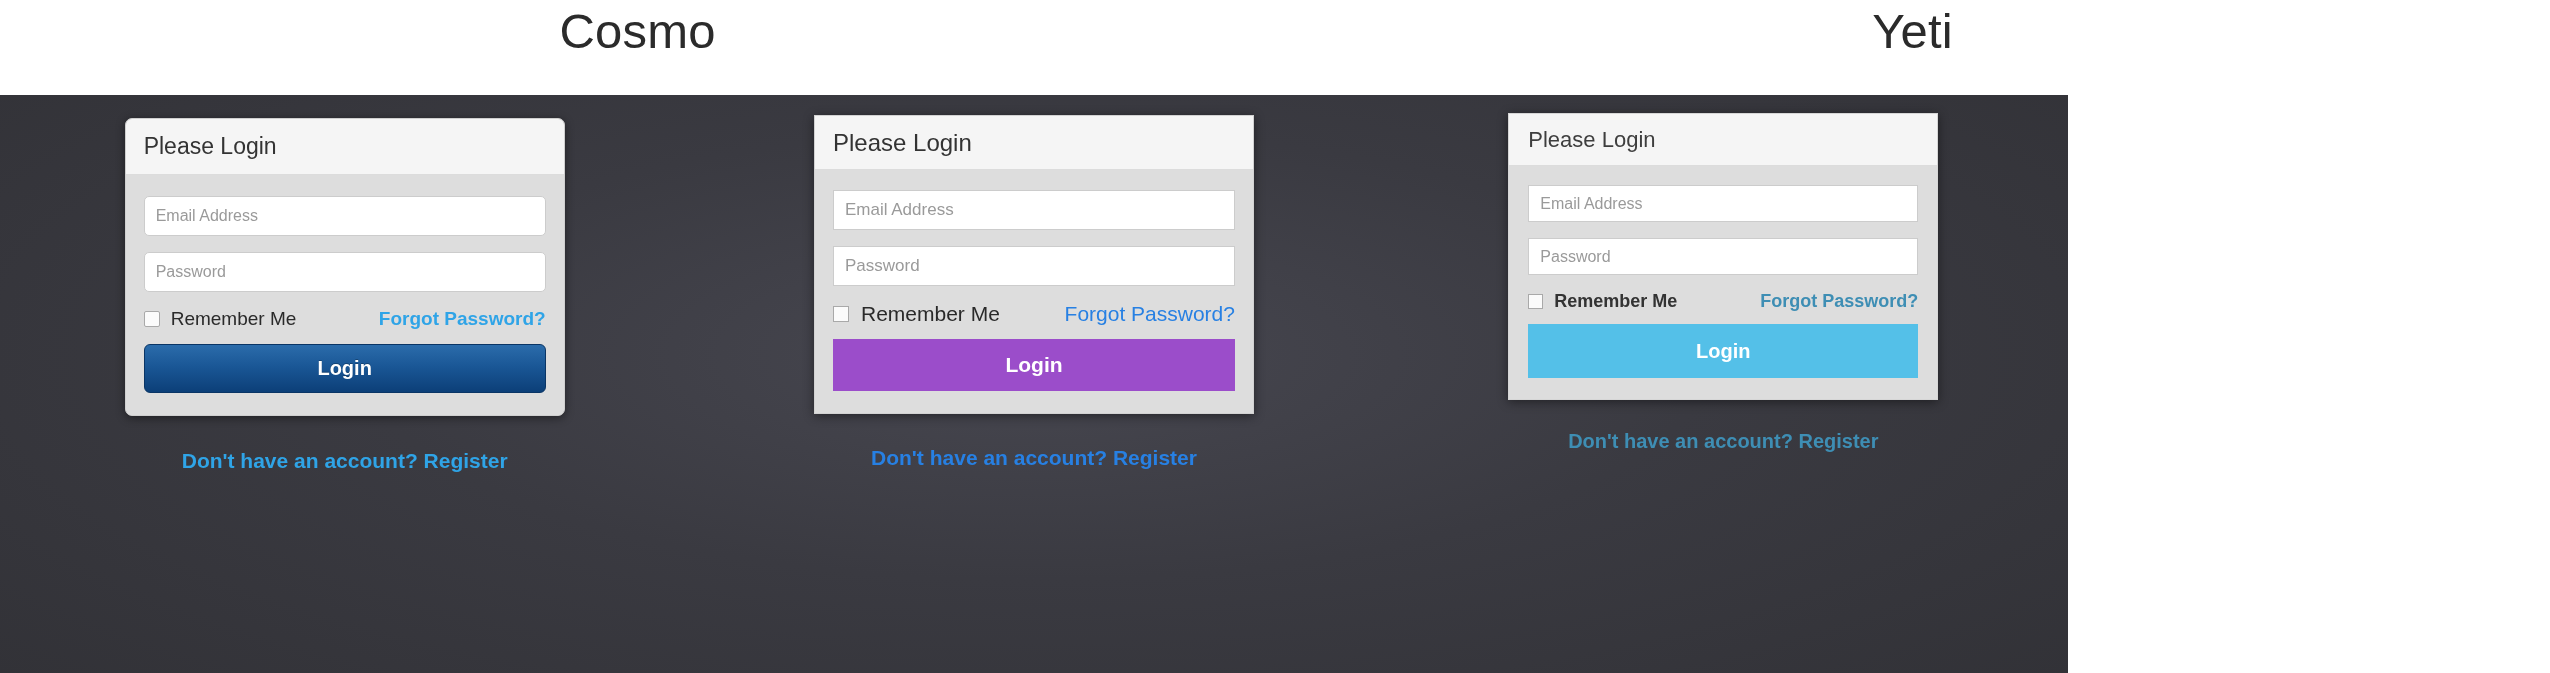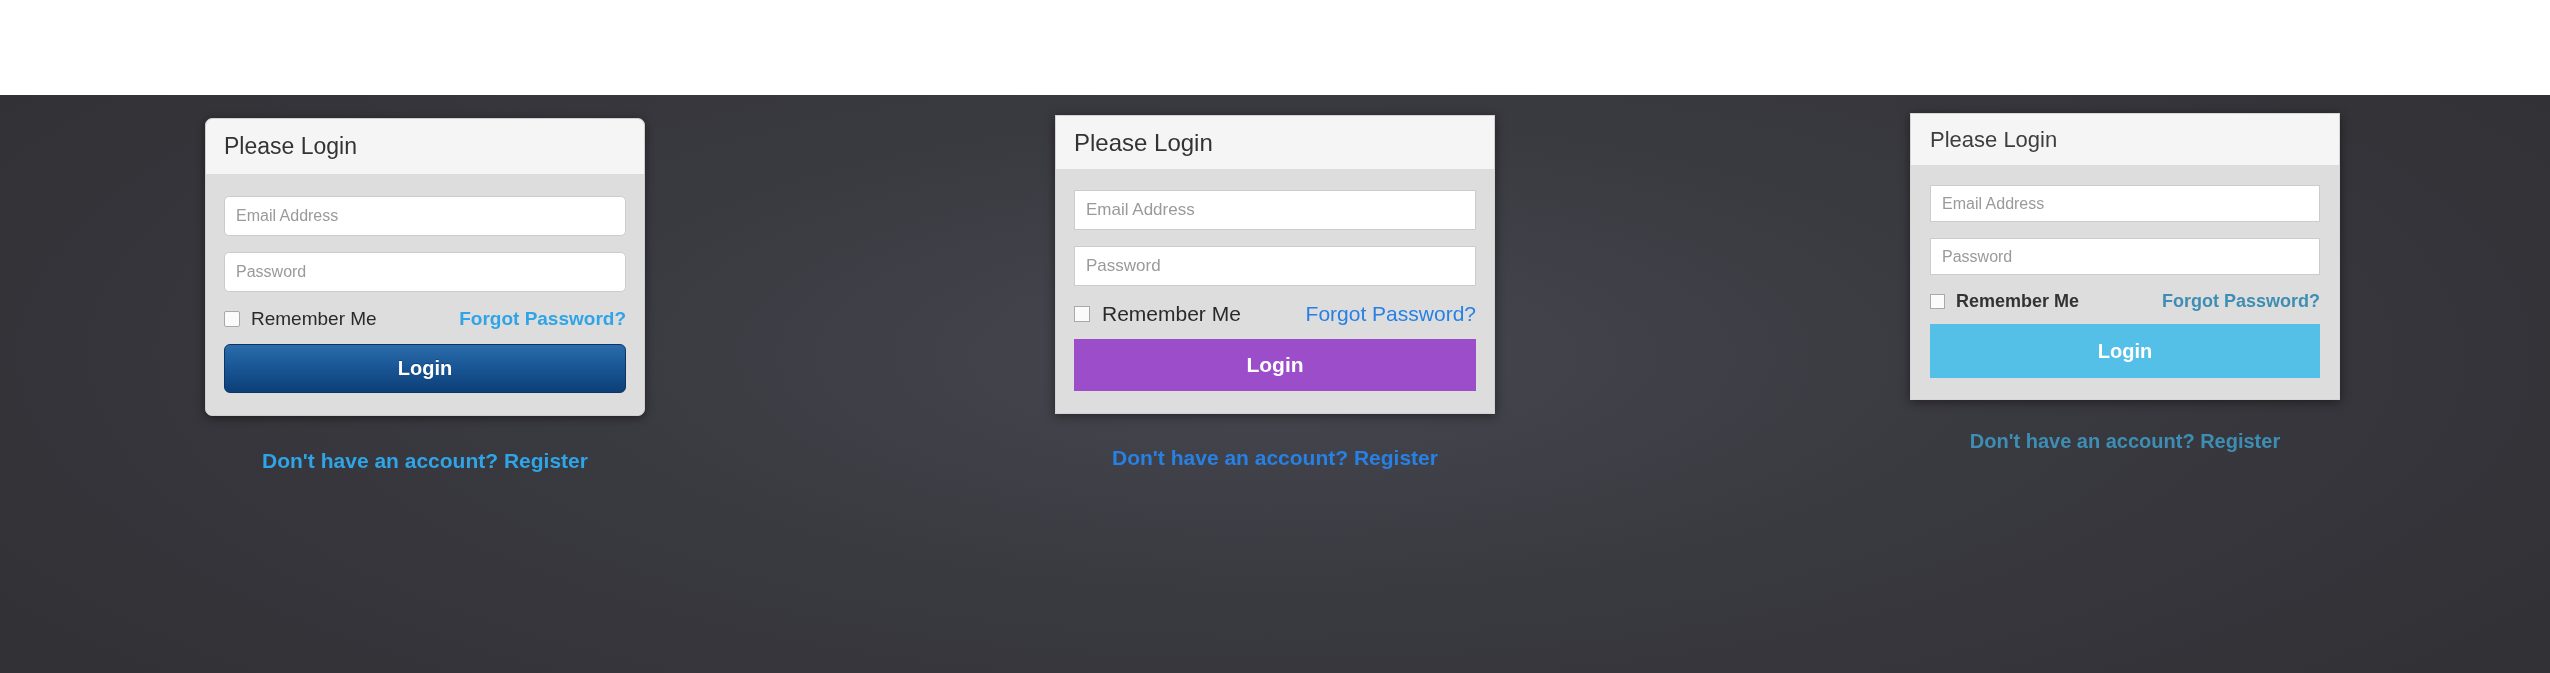--- a/index.html
+++ b/index.html
@@ -40,21 +40,21 @@
     font-weight: 400;
     color: #2b2b2b;
     line-height: 1.05;
     letter-spacing: 0.2px;
   }
 
   
   .stage {
     position: absolute;
     top: 95px; left: 0;
-    width: 2550px;
+    width: 2068px;
     height: 578px;
     background:
       radial-gradient(1px 1px at 120px 60px, rgba(255,255,255,.30) 50%, transparent 51%),
       radial-gradient(1px 1px at 340px 410px, rgba(255,255,255,.22) 50%, transparent 51%),
       radial-gradient(1px 1px at 505px 180px, rgba(255,255,255,.20) 50%, transparent 51%),
       radial-gradient(1px 1px at 760px 330px, rgba(255,255,255,.24) 50%, transparent 51%),
       radial-gradient(1px 1px at 905px 95px, rgba(255,255,255,.18) 50%, transparent 51%),
       radial-gradient(1px 1px at 1090px 470px, rgba(255,255,255,.26) 50%, transparent 51%),
       radial-gradient(1px 1px at 1280px 140px, rgba(255,255,255,.20) 50%, transparent 51%),
       radial-gradient(1px 1px at 1450px 360px, rgba(255,255,255,.22) 50%, transparent 51%),
@@ -258,20 +258,26 @@
     font-size: 20px;
     color: #3e8eb4;
   }
 </style>
 </head>
 <body>
 
 <div id="root">
 
   <div class="title-band">
+    <div class="title-cell">
+      <span class="title-text">Cosmo</span>
+    </div>
+    <div class="title-cell">
+      <span class="title-text">Yeti</span>
+    </div>
   </div>
 
   <div class="stage">
     <div class="cols">
 
       <div class="col t-cerulean">
         <div class="card">
           <div class="card-header">
             <span class="card-title">Please Login</span>
           </div>

